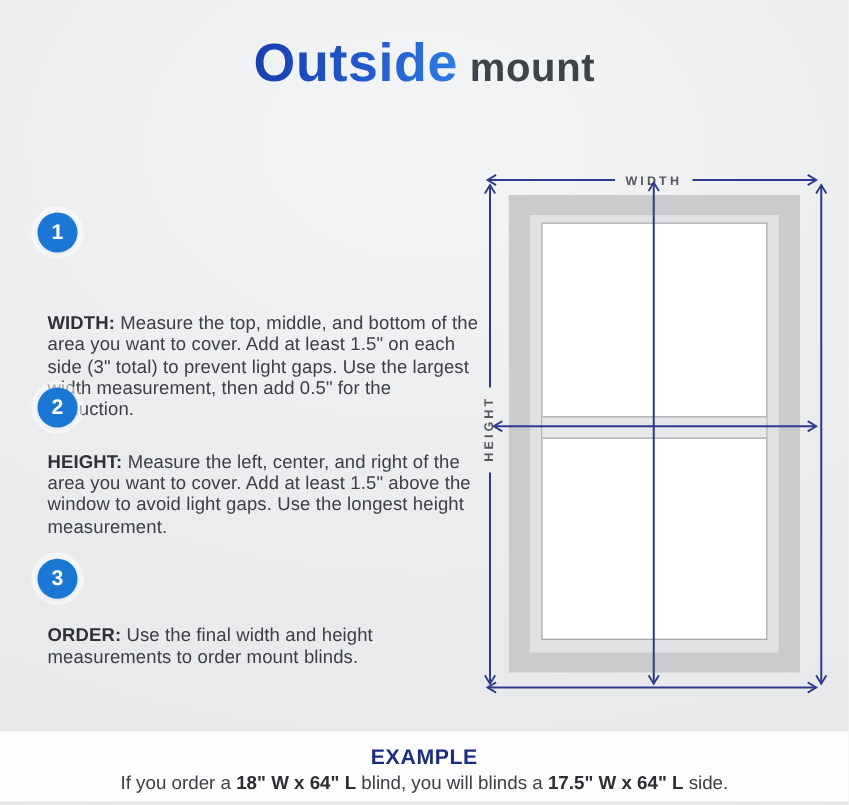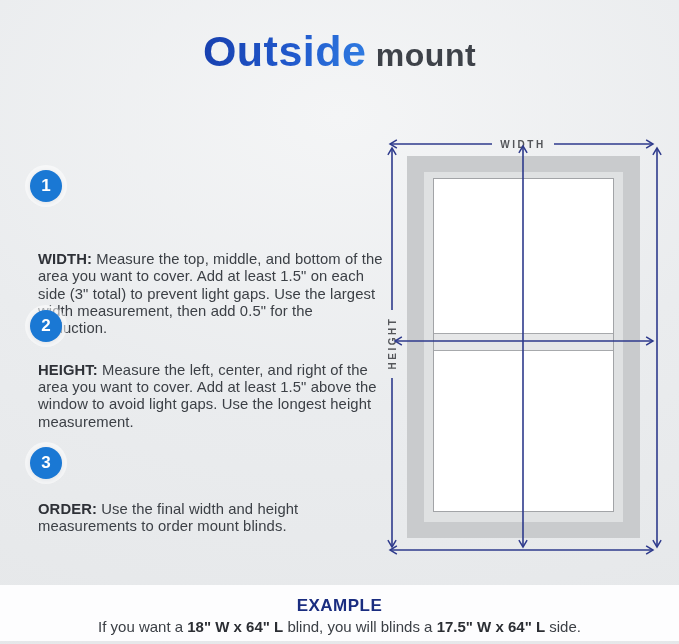--- a/index.html
+++ b/index.html
@@ -104,16 +104,16 @@
 
     <line class="dim-line" x1="143" y1="13" x2="143" y2="414" marker-start="url(#arr)" marker-end="url(#arr)"></line>
 
     <line class="dim-line" x1="15" y1="208" x2="273" y2="208" marker-start="url(#arr)" marker-end="url(#arr)"></line>
 
     <line class="dim-line" x1="10" y1="417" x2="273" y2="417" marker-start="url(#arr)" marker-end="url(#arr)"></line>
   </svg>
 
   <div class="example-bar">
     <div class="example-heading">EXAMPLE</div>
-    <div class="example-line"><span>If you want a </span><b>18" W x 64" L</b><span> blind, you will blinds a </span><b>17.5" W x 64" L</b><span> side.</span></div>
+    <div class="example-line"><span>If you order a </span><b>18" W x 64" L</b><span> blind, you will blinds a </span><b>17.5" W x 64" L</b><span> side.</span></div>
   </div>
 
 </div>
 
 </body></html>

